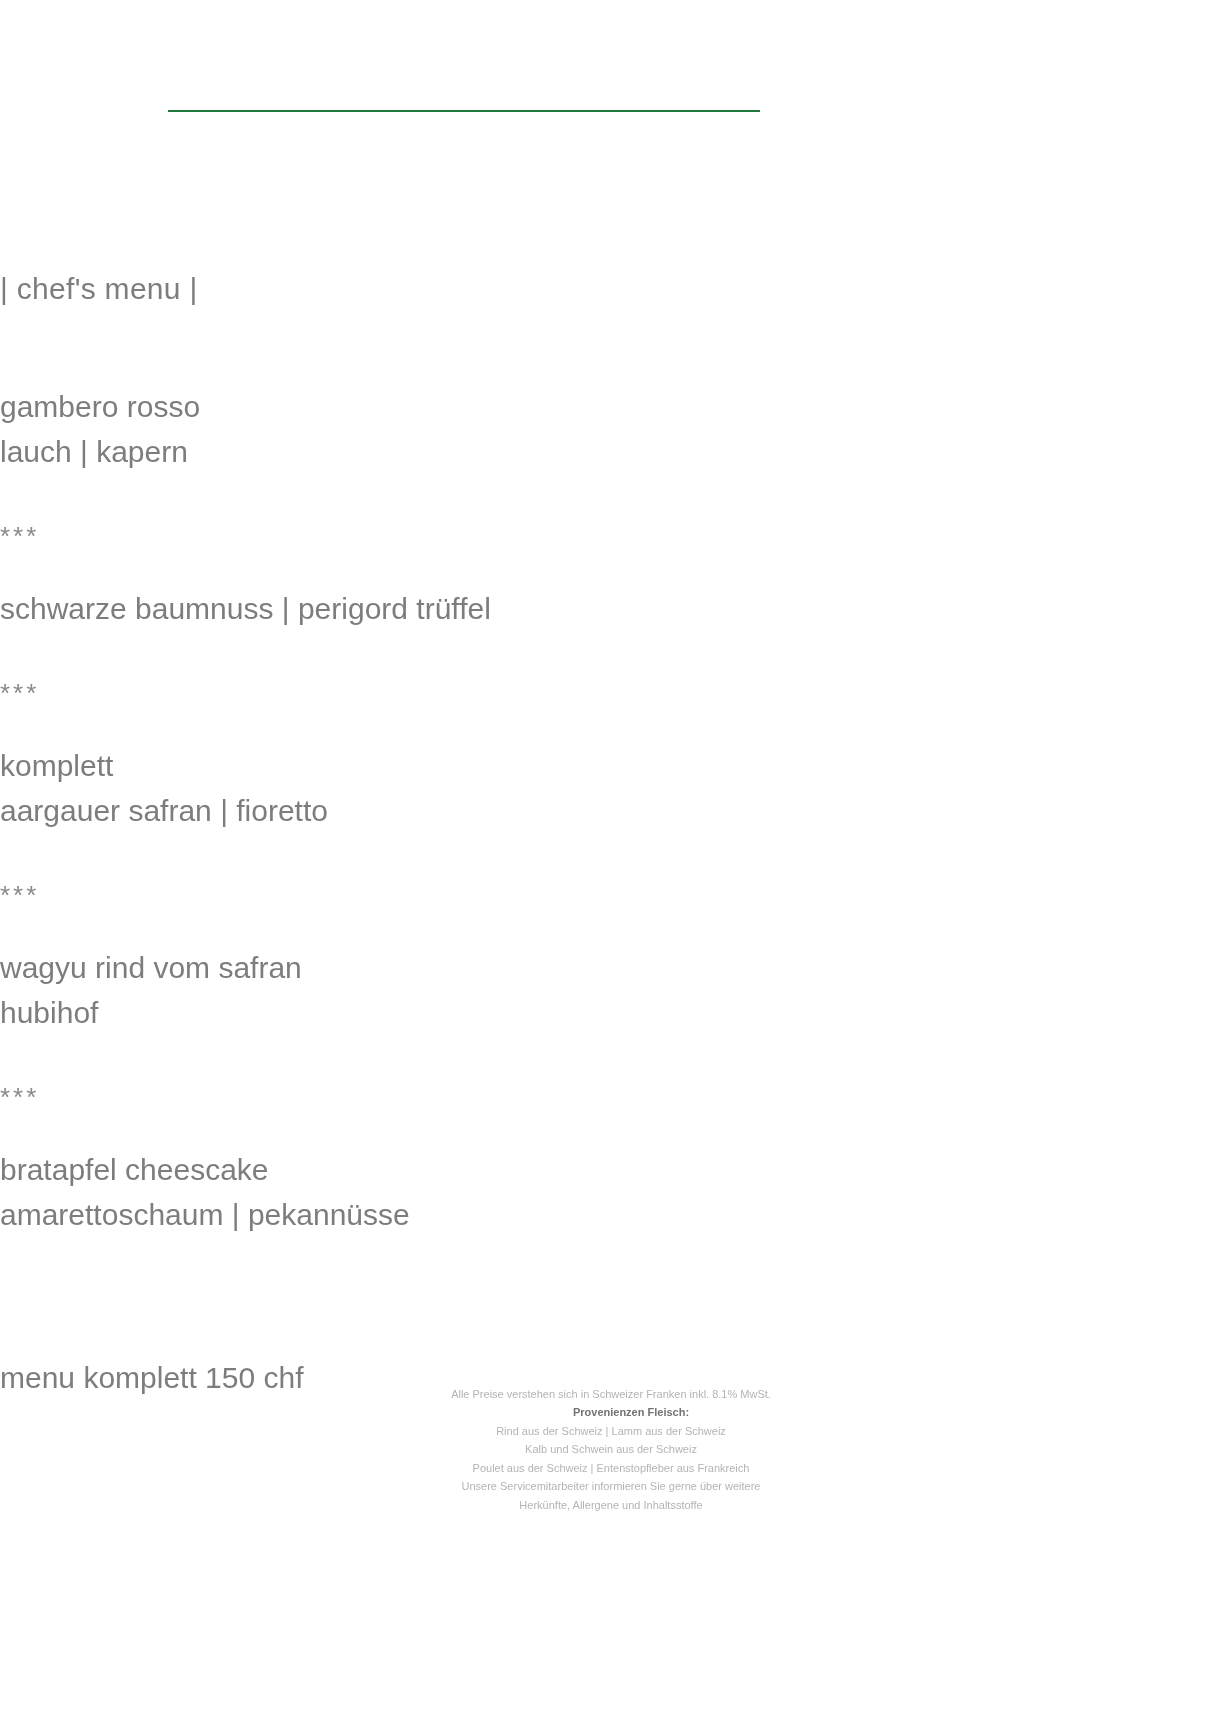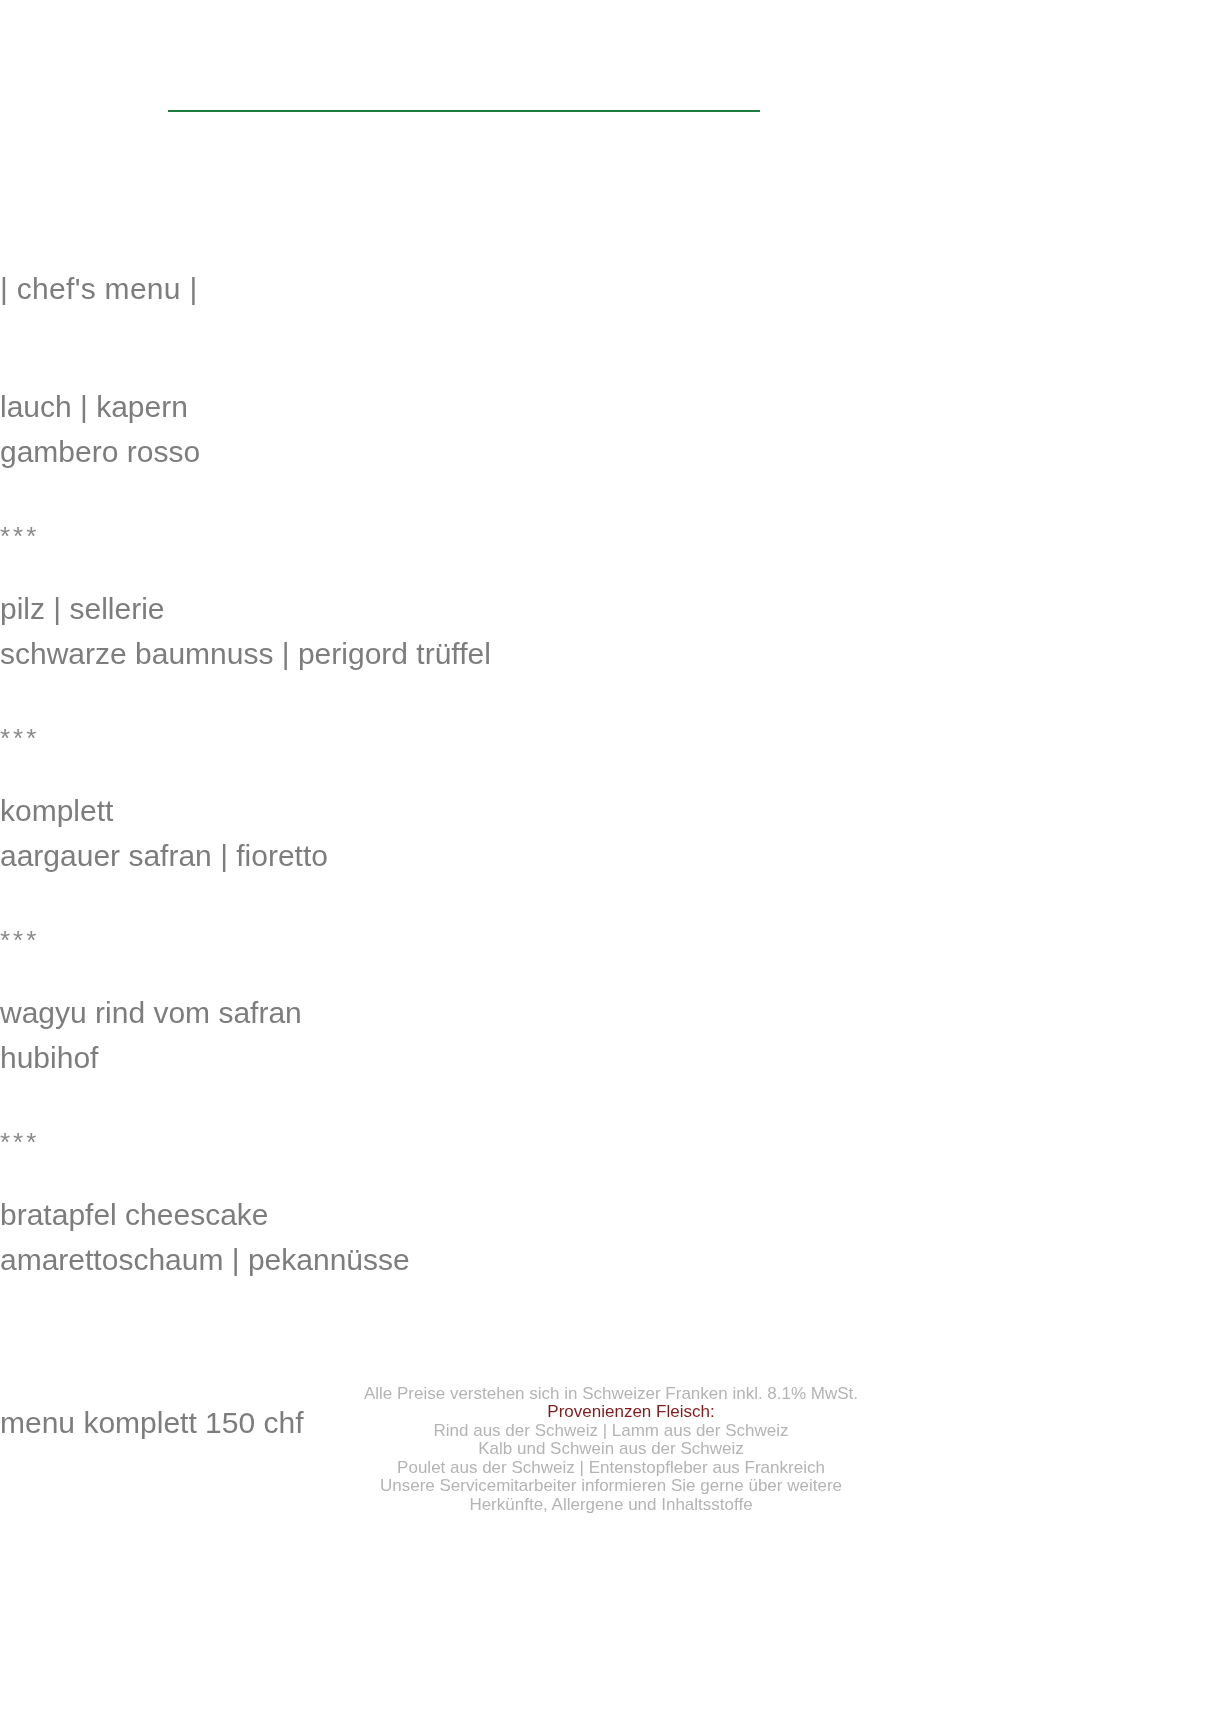--- a/index.html
+++ b/index.html
@@ -76,53 +76,52 @@
   }
 
   
   .footer {
     position: absolute;
     left: 0;
     right: 0;
     bottom: 214px;
     text-align: center;
     color: #b4b4b4;
-    font-size: 17px;
+    font-size: 11px;
     line-height: 18.5px;
   }
   .footer .bold {
-    font-weight: normal;
-    color: #7f1d1d;
+    font-weight: bold;
+    color: #737373;
     margin-left: 40px;
   }
 </style>
 </head>
 <body>
 
 <div class="header">
   <div class="header-rule"></div>
 </div>
 
 <div class="menu">
 
   <div class="menu-title">| chef's menu |</div>
 
   <div class="spacer-lg"></div>
 
   <div class="course">
+    <div class="course-line">gambero rosso</div>
     <div class="course-line">lauch | kapern</div>
-    <div class="course-line">gambero rosso</div>
   </div>
 
   <div class="spacer-md"></div>
   <div class="sep">***</div>
   <div class="spacer-sm"></div>
 
   <div class="course">
-    <div class="course-line">pilz | sellerie</div>
     <div class="course-line">schwarze baumnuss | perigord trüffel</div>
   </div>
 
   <div class="spacer-md"></div>
   <div class="sep">***</div>
   <div class="spacer-sm"></div>
 
   <div class="course">
     <div class="course-line">komplett</div>
     <div class="course-line">aargauer safran | fioretto</div>

